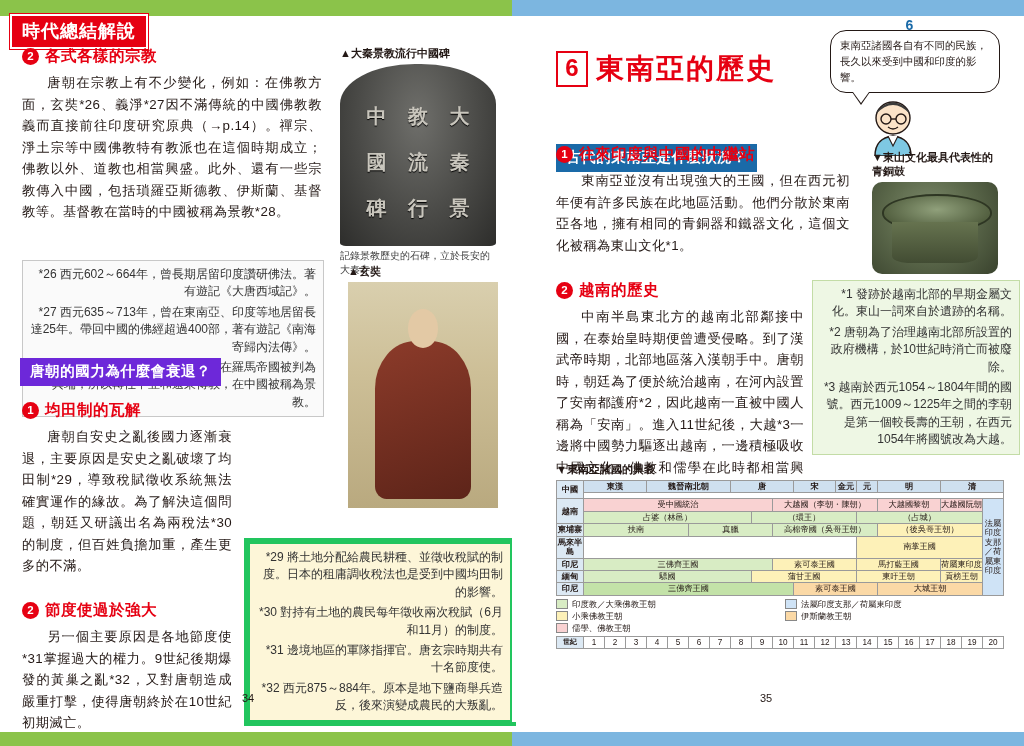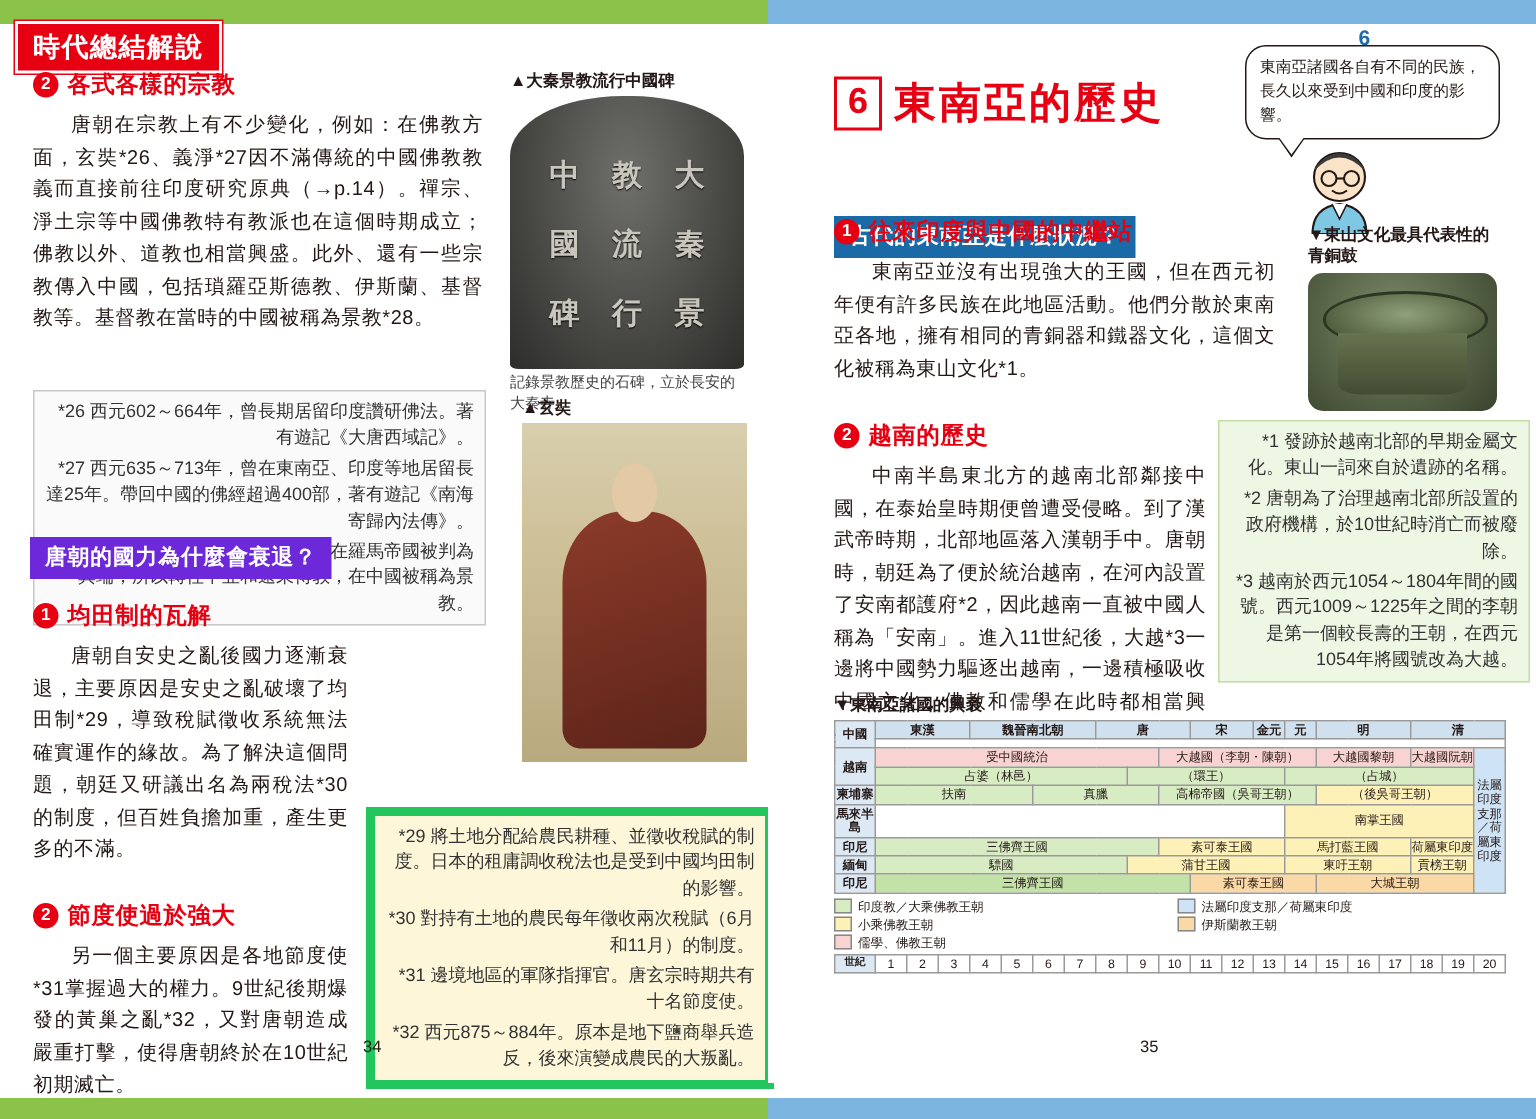--- a/index.html
+++ b/index.html
@@ -253,21 +253,21 @@
     </div>
 
     <div class="col-text" style="left:44px;top:248px;width:248px;">
       <div class="num-head">
         <span class="num-circle">2</span>
         <span class="num-title">越南的歷史</span>
       </div>
       <p class="body indent">中南半島東北方的越南北部鄰接中國，在泰始皇時期便曾遭受侵略。到了漢武帝時期，北部地區落入漢朝手中。唐朝時，朝廷為了便於統治越南，在河內設置了安南都護府*2，因此越南一直被中國人稱為「安南」。進入11世紀後，大越*3一邊將中國勢力驅逐出越南，一邊積極吸收中國文化，佛教和儒學在此時都相當興盛。</p>
     </div>
 
-    <div class="bubble" style="left:318px;top:-2px;width:150px;">東南亞諸國各自有不同的民族，長久以來受到中國和印度的影響。</div>
+    <div class="bubble" style="left:318px;top:-2px;width:150px;border-radius:16px;">東南亞諸國各自有不同的民族，長久以來受到中國和印度的影響。</div>
     <div class="avatar" style="left:350px;top:62px;">
       <svg width="62" height="62" viewBox="0 0 62 62" aria-hidden="true">
         <ellipse cx="31" cy="24" rx="17" ry="16" fill="#fbe3c8" stroke="#231815" stroke-width="1.4"></ellipse>
         <path d="M14 20 Q31 2 48 20 Q44 10 31 8 Q18 10 14 20Z" fill="#3b3b3b"></path>
         <circle cx="24" cy="25" r="5" fill="none" stroke="#231815" stroke-width="1.4"></circle>
         <circle cx="39" cy="25" r="5" fill="none" stroke="#231815" stroke-width="1.4"></circle>
         <line x1="29" y1="25" x2="34" y2="25" stroke="#231815" stroke-width="1.4"></line>
         <path d="M26 33 Q31 37 36 33" fill="none" stroke="#231815" stroke-width="1.3"></path>
         <path d="M13 62 Q13 44 31 42 Q49 44 49 62Z" fill="#7ec8e3" stroke="#231815" stroke-width="1.4"></path>
         <path d="M26 42 L31 52 L36 42" fill="#fff" stroke="#231815" stroke-width="1.1"></path>

